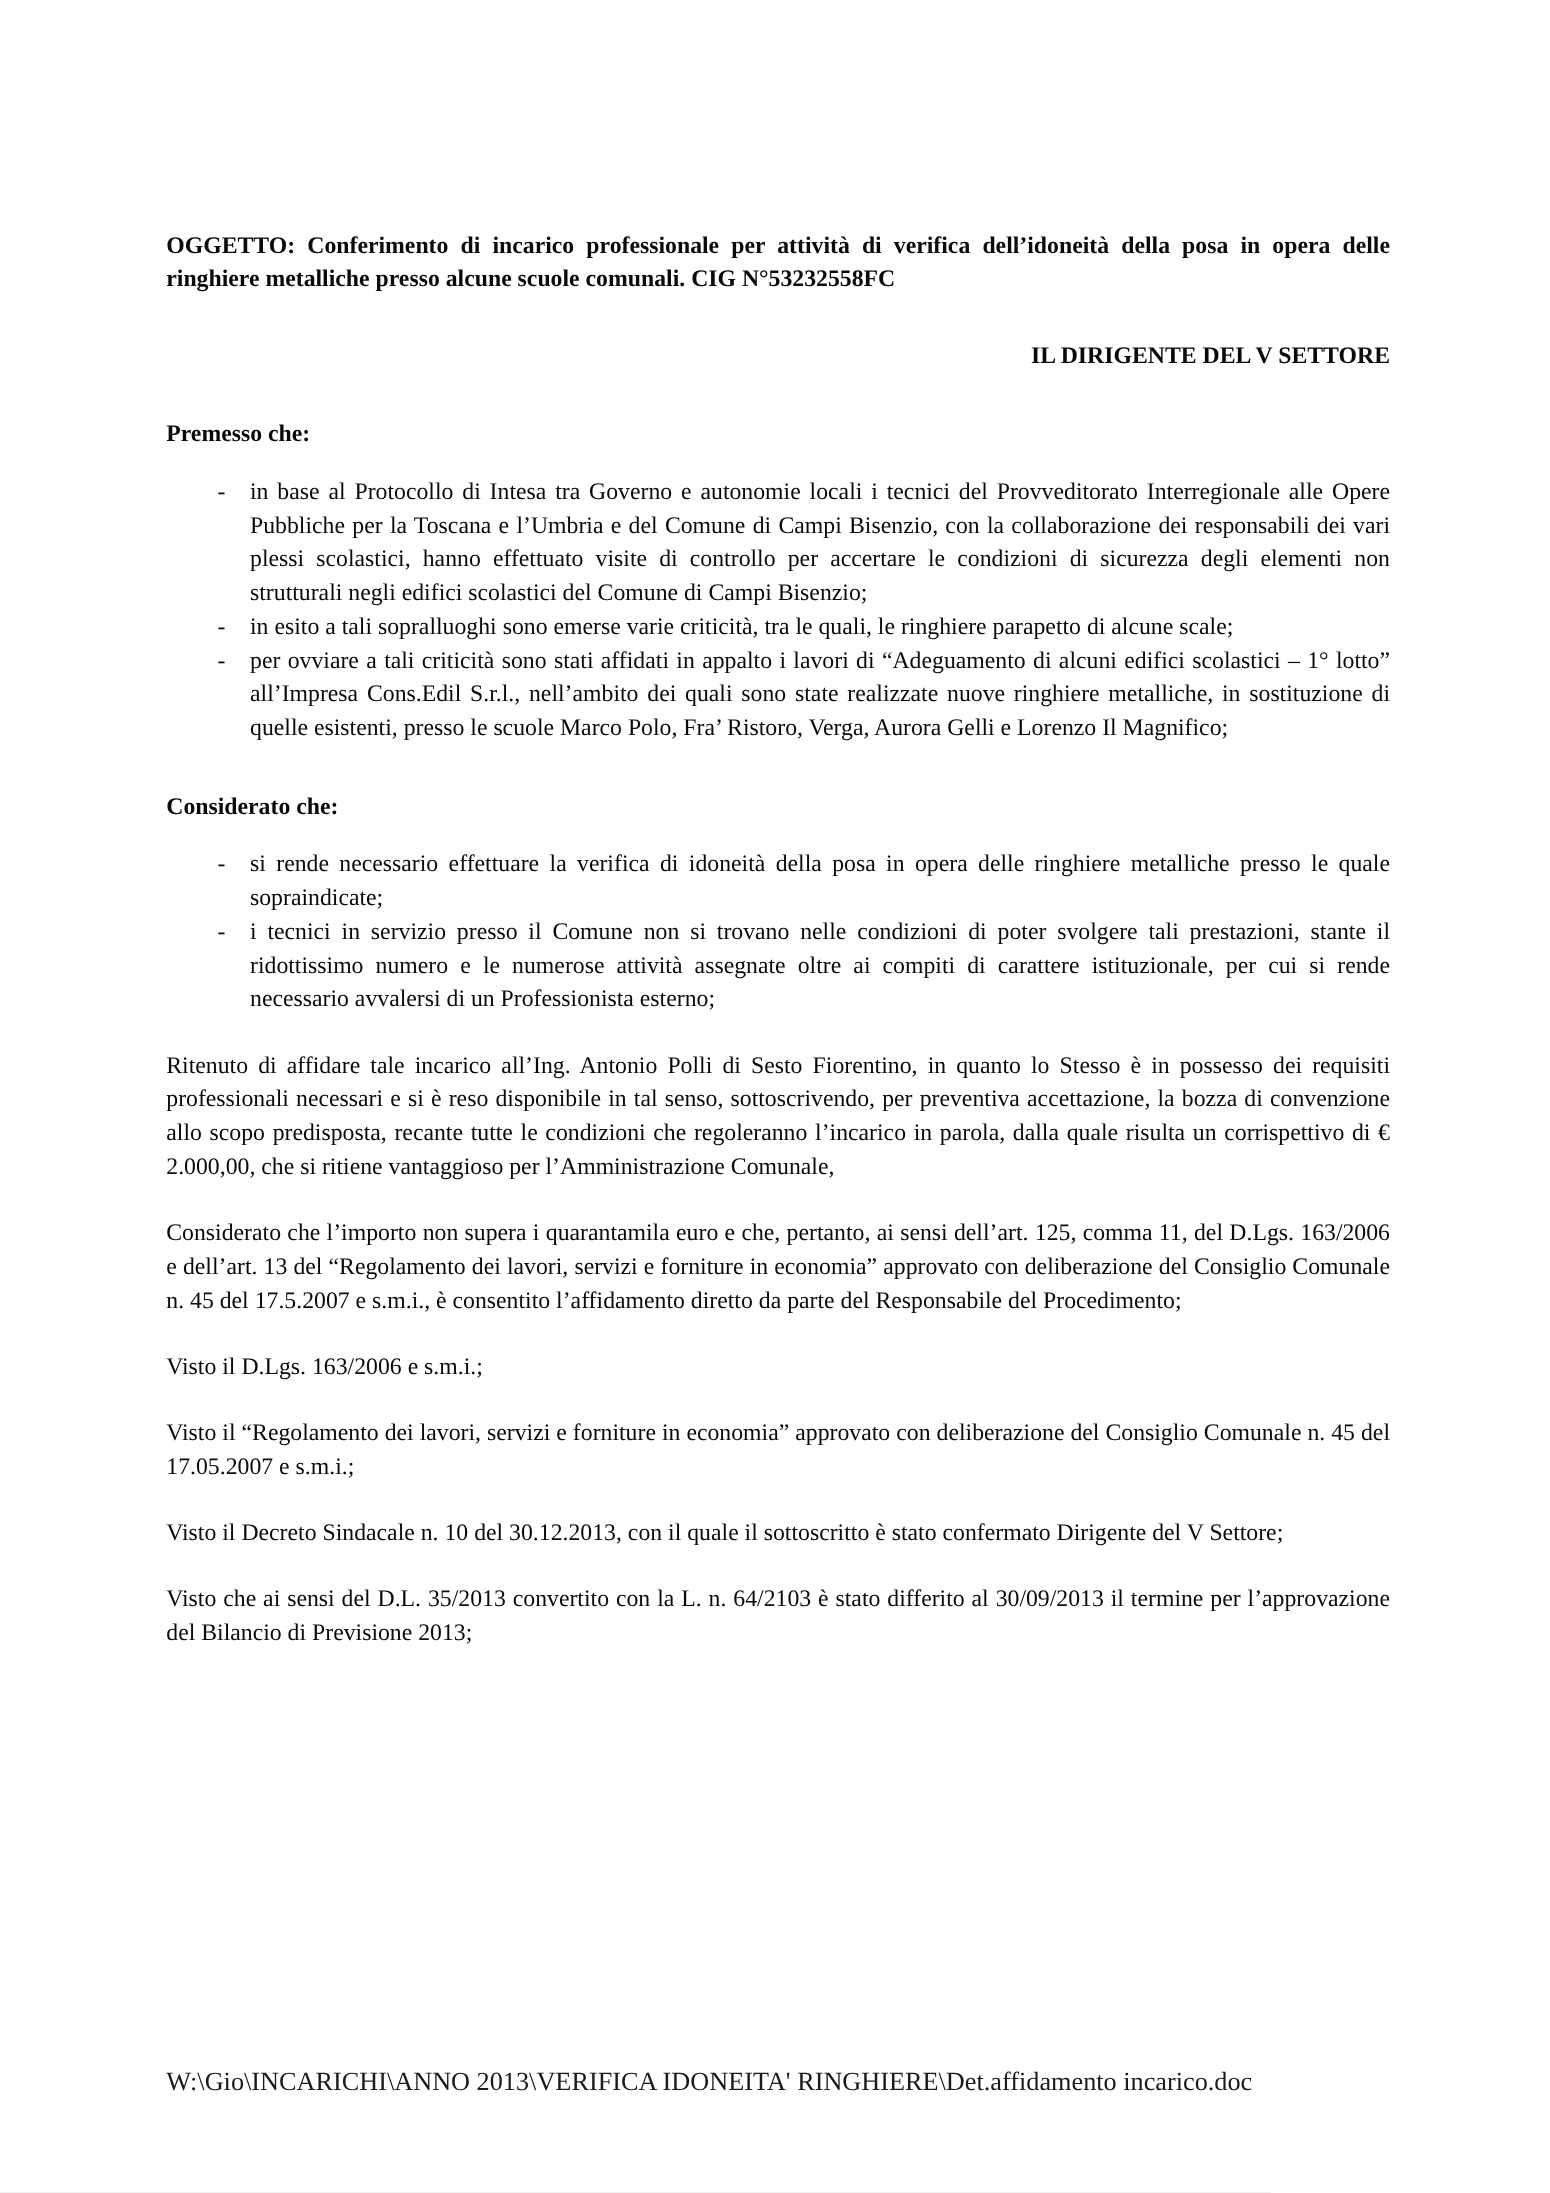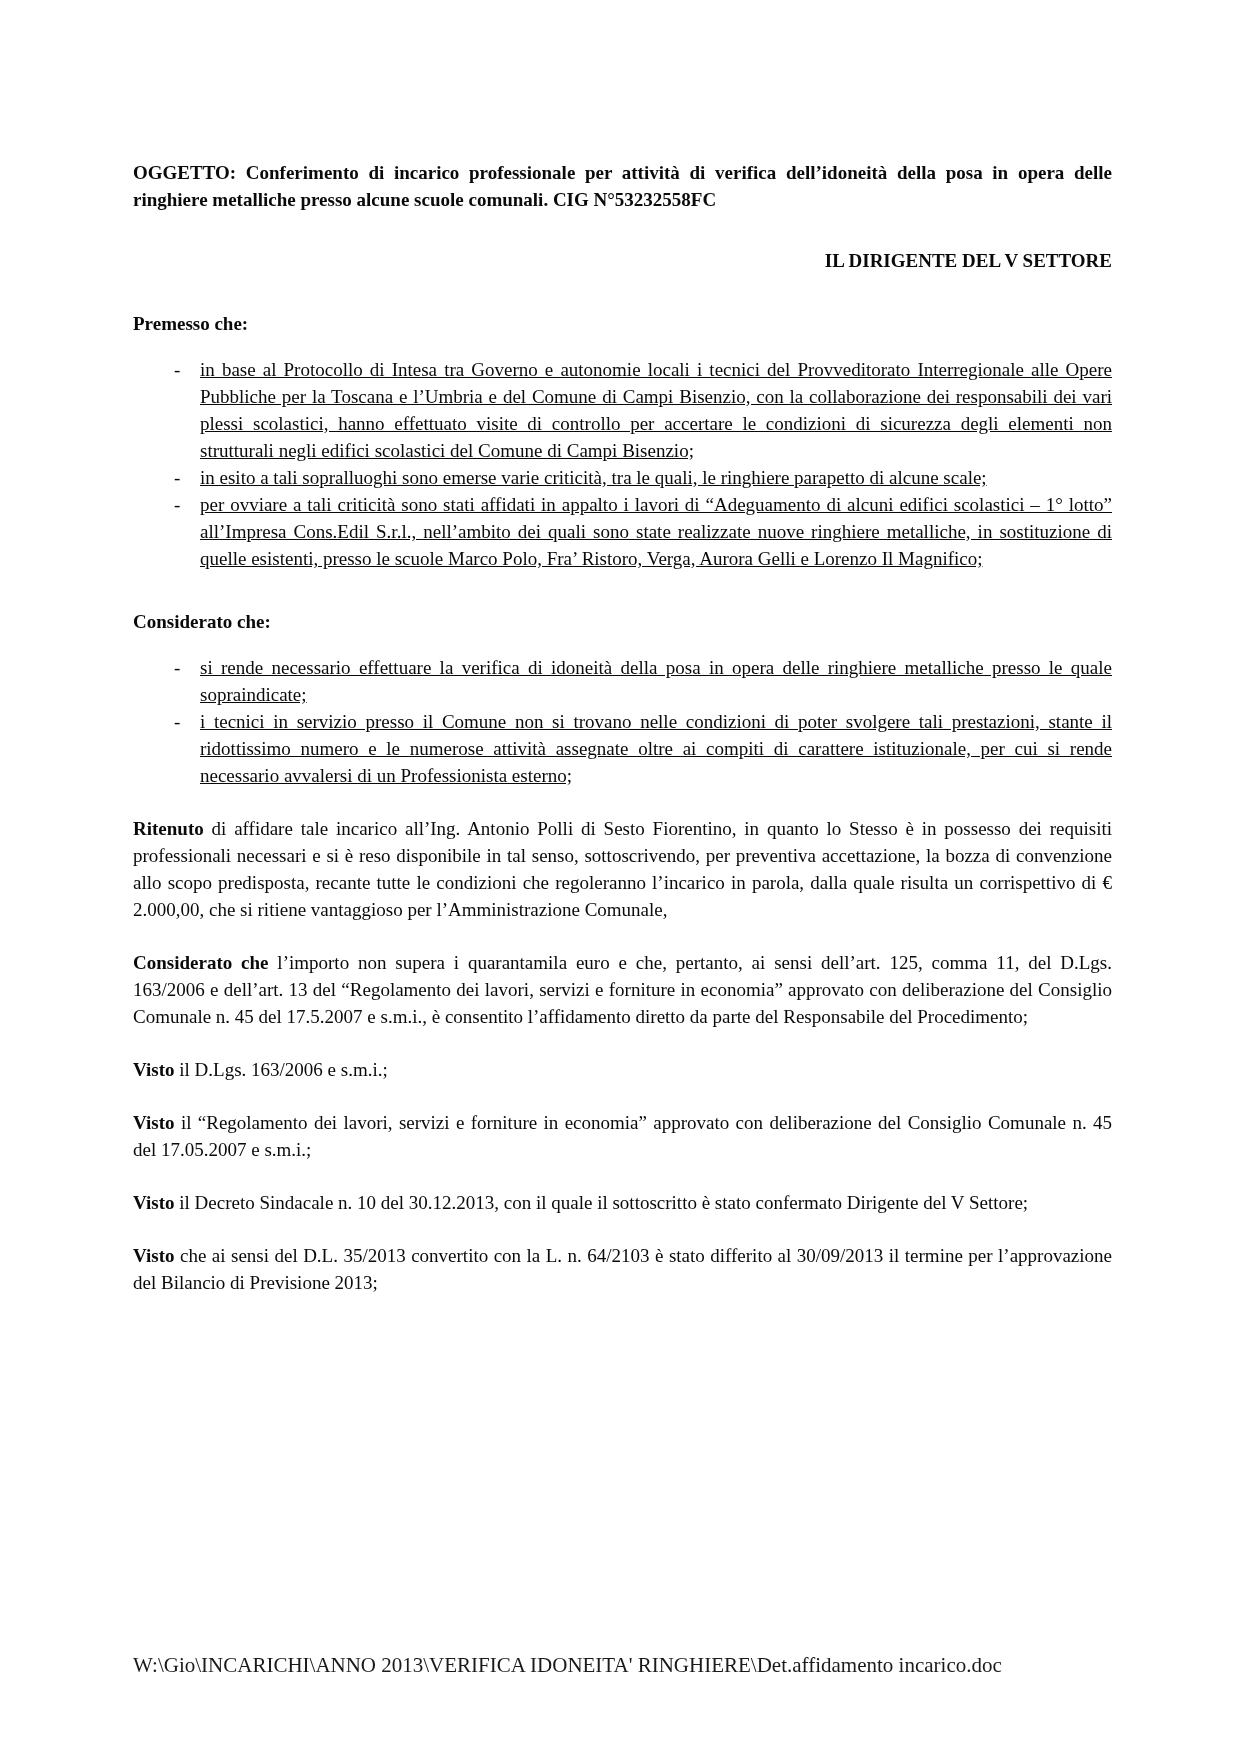--- a/index.html
+++ b/index.html
@@ -11,21 +11,21 @@
     background: #ffffff;
     font-family: "Liberation Serif", serif;
     font-size: 19px;
     line-height: 27px;
     color: #0a0a0a;
     overflow: hidden;
   }
   .content {
     position: absolute;
     left: 133px;
-    top: 140px;
+    top: 164px;
     width: 979px;
   }
   .subject {
     font-weight: bold;
     text-align: justify;
   }
   .main-heading {
     font-weight: bold;
     text-align: right;
     margin-top: 34px;
@@ -45,28 +45,27 @@
   .bullet-cell {
     flex: 0 0 32px;
     margin-left: 35px;
     text-align: left;
     padding-left: 6px;
     box-sizing: border-box;
   }
   .item-text {
     flex: 1;
     text-align: justify;
-    text-decoration: underline;
   }
   .para {
     margin-top: 26px;
     text-align: justify;
   }
   .lead {
-    font-weight: bold;
+    font-weight: normal;
   }
   .footer {
     position: absolute;
     left: 133px;
     top: 1655px;
     font-size: 21px;
     line-height: 20px;
     color: #1a1a1a;
     white-space: nowrap;
   }

